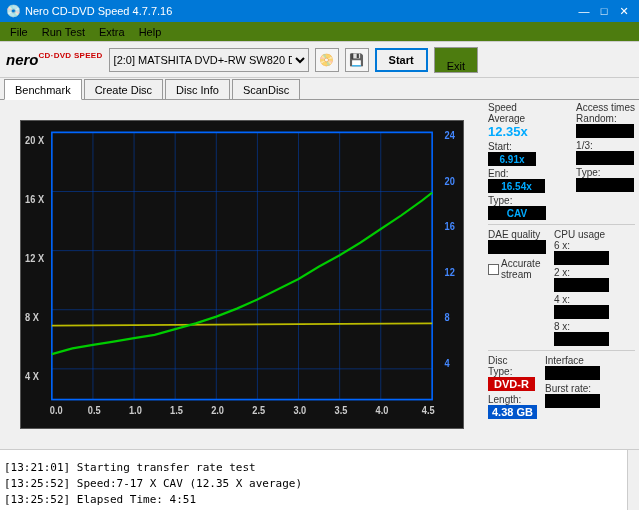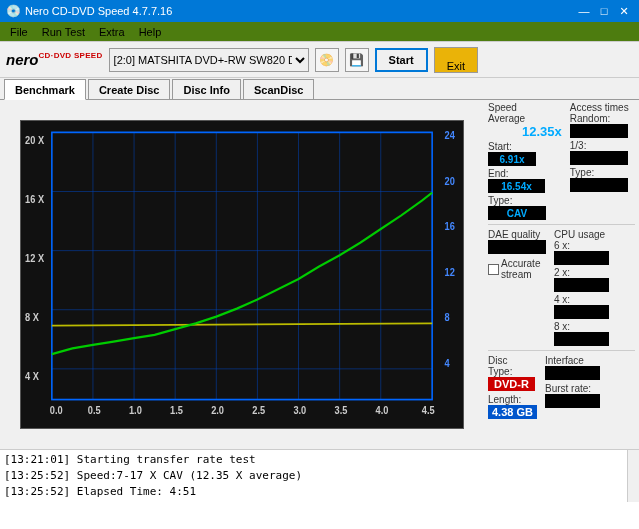--- a/index.html
+++ b/index.html
@@ -16,46 +16,46 @@
     .menu-item { padding: 2px 6px; cursor: pointer; font-size: 11px; }
 
     
     .toolbar { background: #f0f0f0; border-bottom: 1px solid #ccc; height: 36px; display: flex; align-items: center; padding: 2px 6px; gap: 6px; }
     .nero-logo { display: flex; flex-direction: row; line-height: 1; }
     .nero-text { color: #000; font-size: 14px; font-weight: bold; font-style: italic; }
     .cdspeed-text { color: #c00; font-size: 9px; font-weight: bold; letter-spacing: 0.5px; }
     .drive-select { height: 24px; width: 200px; font-size: 11px; border: 1px solid #999; }
     .toolbar-icon-btn { width: 24px; height: 24px; border: 1px solid #999; background: #f5f5f5; cursor: pointer; display: flex; align-items: center; justify-content: center; font-size: 12px; }
     .start-btn { height: 24px; padding: 0 12px; background: #f0f0f0; border: 2px solid #0078d7; font-size: 11px; font-weight: bold; cursor: pointer; }
-    .exit-btn { height: 24px; padding: 12px 12px; background: #eab308; border: 1px solid #999; font-size: 11px; cursor: pointer; }
+    .exit-btn { height: 24px; padding: 12px 12px; background: #4d7c0f; border: 1px solid #999; font-size: 11px; cursor: pointer; }
 
     
     .tabs { background: #f0f0f0; border-bottom: 1px solid #999; height: 22px; display: flex; align-items: flex-end; padding: 0 4px; gap: 2px; }
-    .tab { padding: 2px 10px; border: 1px solid #999; border-bottom: none; background: #f0f0f0; cursor: pointer; font-size: 11px; height: 20px; display: flex; align-items: center; font-weight: bold; }
+    .tab { padding: 2px 10px; border: 1px solid #999; border-bottom: none; background: #f0f0f0; cursor: pointer; font-size: 11px; height: 20px; display: flex; align-items: center; }
     .tab.active { background: white; border-bottom: 1px solid white; margin-bottom: -1px; height: 21px; }
 
     
     .main-content { display: flex; background: #f0f0f0; height: calc(529px - 22px - 20px - 36px - 22px - 80px); }
 
     
     .chart-container { flex: 1; background: #fdba74; margin: 20px; position: relative; border: 1px solid #555; font-weight: bold; }
     
     
     .right-panel { width: 155px; padding: 2px 4px; display: flex; flex-direction: column; gap: 2px; flex-shrink: 0; }
     .panel-label { font-size: 10px; color: #333; }
-    .panel-value { font-size: 12px; font-weight: bold; color: #00aaff; margin-left: 34px; }
+    .panel-value { font-size: 12px; font-weight: bold; color: #00aaff; }
     .panel-black-box { background: #000; color: #00aaff; font-size: 11px; font-weight: bold; height: 16px; display: flex; align-items: center; justify-content: center; width: 65px; }
     .section-divider { border-top: 1px solid #ccc; margin: 2px 0; }
     .red-badge { background: #cc0000; color: white; font-size: 11px; font-weight: bold; padding: 1px 6px; display: inline-block; }
     .blue-badge { background: #0055cc; color: white; font-size: 11px; font-weight: bold; padding: 1px 4px; display: inline-block; }
     .checkbox-small { width: 11px; height: 11px; border: 1px solid #666; background: white; }
 
     
     .log-area { height: 80px; background: white; border-top: 1px solid #ccc; display: flex; flex-direction: column; }
-    .log-content { flex: 1; overflow: hidden; padding: 2px 4px; font-size: 11px; font-family: monospace; }
+    .log-content { flex: 1; overflow: hidden; padding: 2px 4px; font-size: 11px; font-family: monospace; margin-top: 8px; }
     .log-line { line-height: 16px; }
     .log-scrollbar { width: 12px; background: #f0f0f0; border-left: 1px solid #ccc; }
     .log-inner { display: flex; }
     .log-text { flex: 1; }
 
     
     .chart-svg { position: absolute; top: 0; left: 0; width: 100%; height: 100%; }
   </style>
 </head>
 <body>
@@ -151,21 +151,21 @@
       <text x="265" y="258" fill="#cccccc" font-size="9" font-family="Arial">3.0</text>
       <text x="305" y="258" fill="#cccccc" font-size="9" font-family="Arial">3.5</text>
       <text x="345" y="258" fill="#cccccc" font-size="9" font-family="Arial">4.0</text>
       <text x="390" y="258" fill="#cccccc" font-size="9" font-family="Arial">4.5</text>
     </svg>
   </div>
 
   <div class="right-panel">
 
     <div>
-      <div style="display:flex; gap:8px;">
+      <div style="display:flex; gap:8px;justify-content:space-between;">
         <div>
           <div class="panel-label">Speed</div>
           <div class="panel-label">Average</div>
           <div class="panel-value" style="font-size:13px; color:#00aaff; font-weight:bold;">12.35x</div>
           <div style="margin-top:2px;">
             <div class="panel-label">Start:</div>
             <div class="panel-black-box" style="font-size:10px; width:48px; height:14px;">
               <span>6.91x</span>
             </div>
           </div>

